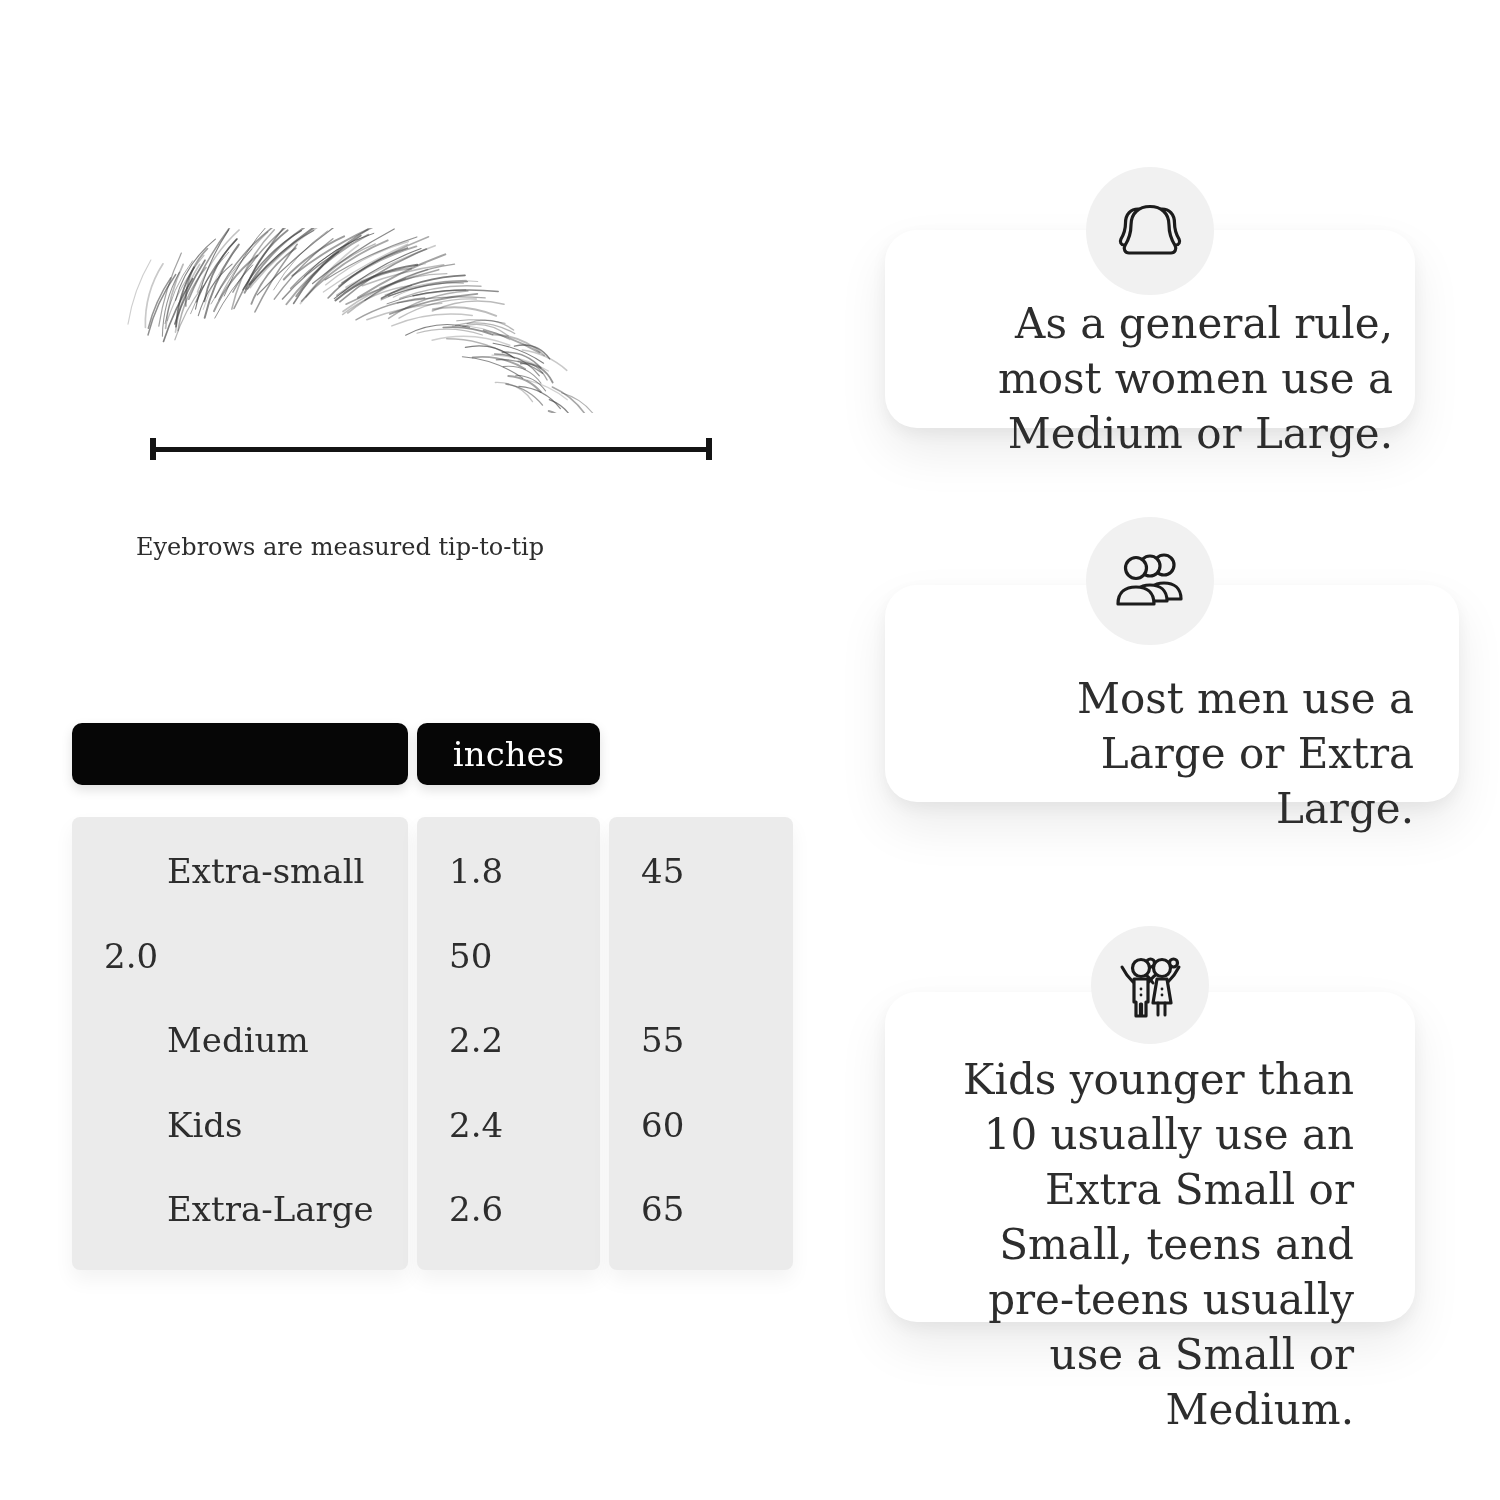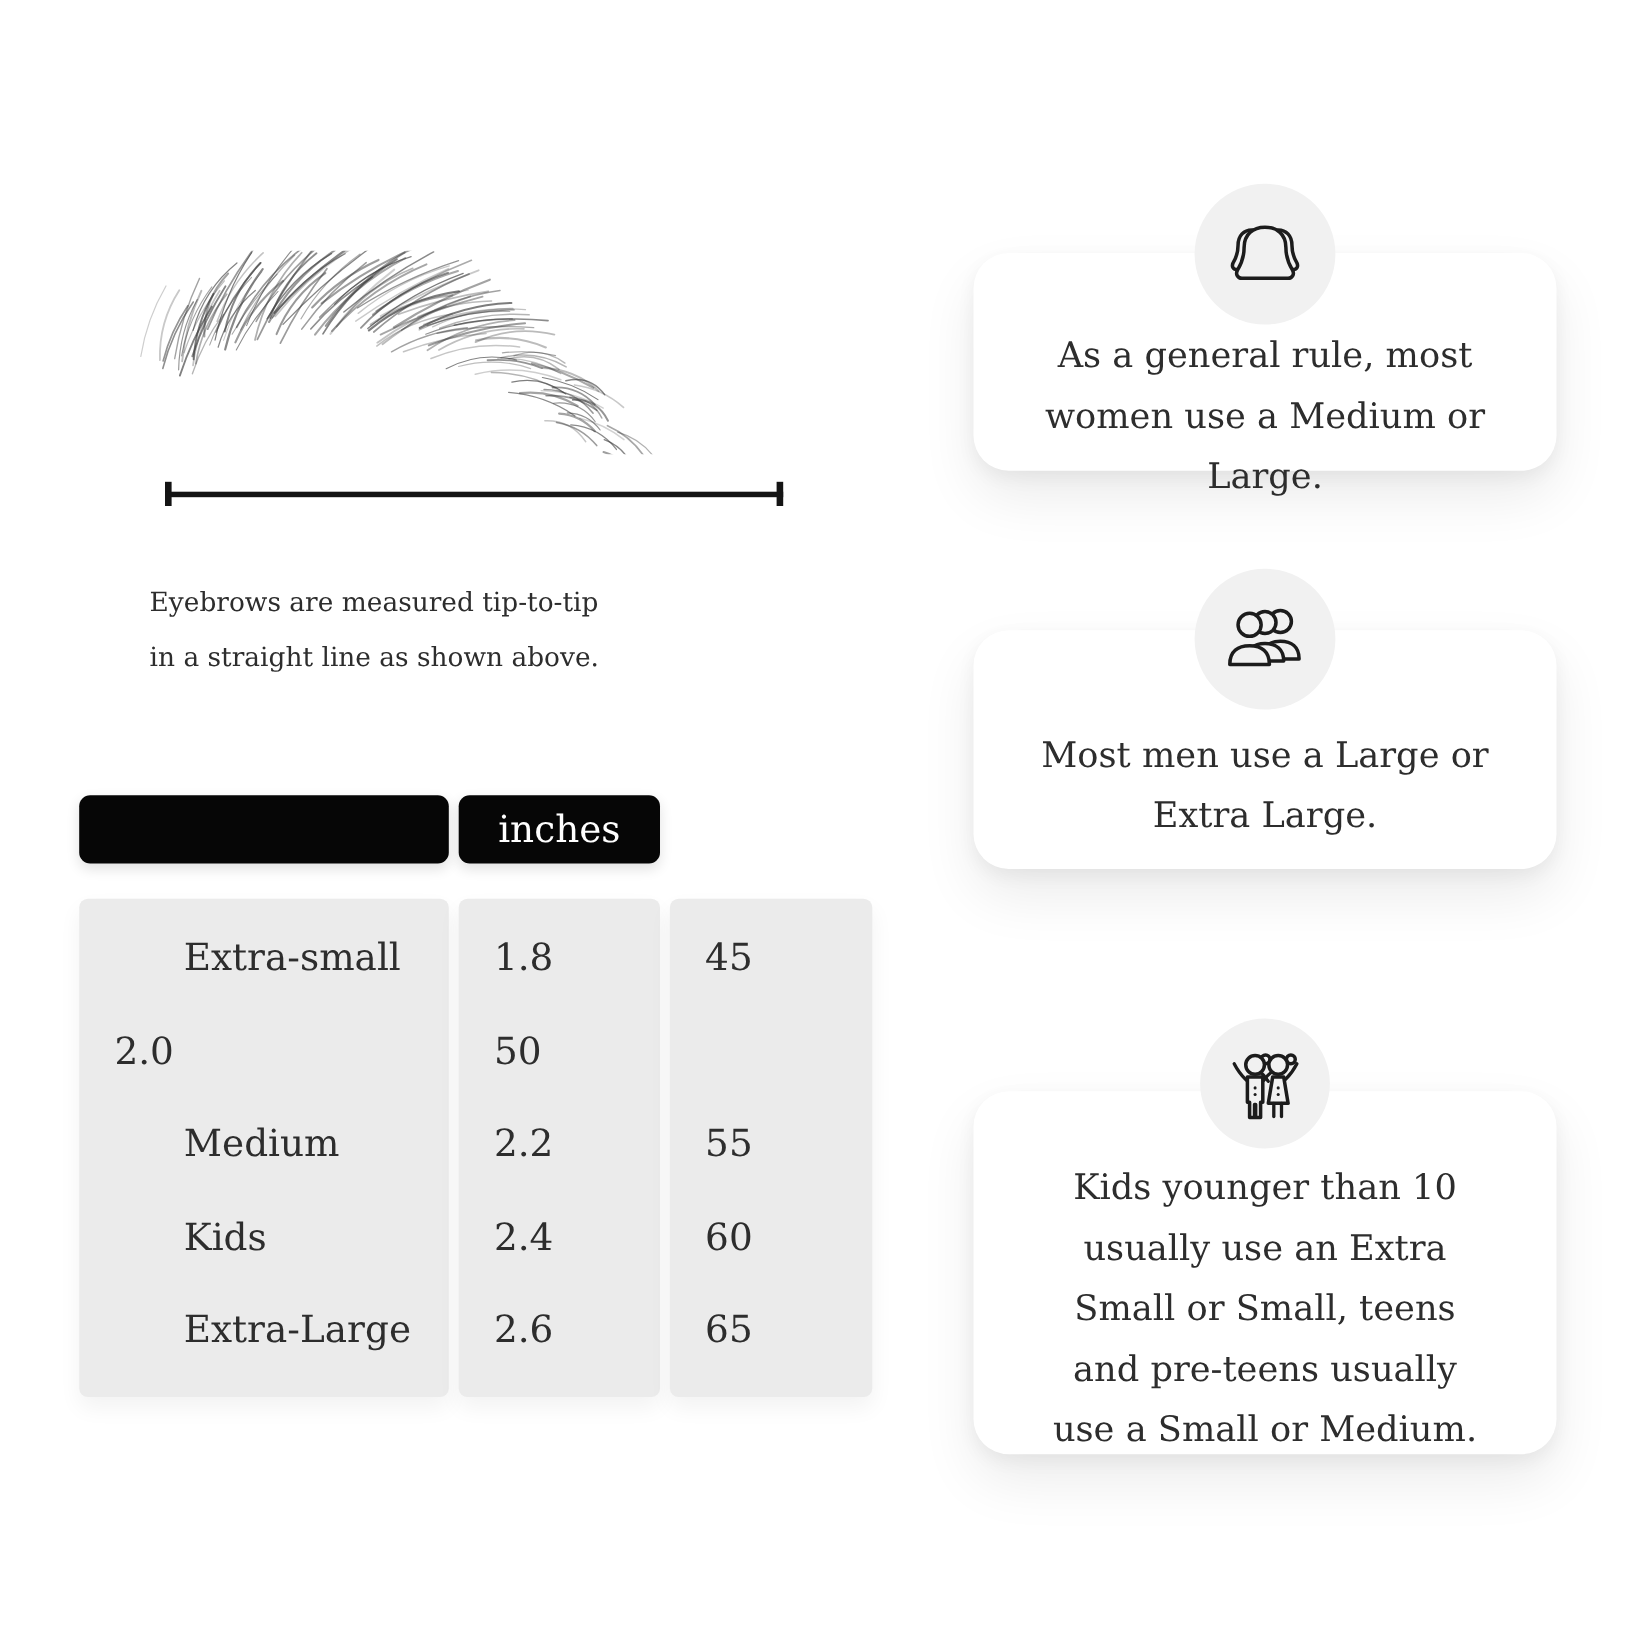--- a/index.html
+++ b/index.html
@@ -34,23 +34,23 @@
   .trows{position:absolute;left:0;top:92px;width:721px;height:453px;padding-top:14px;box-sizing:border-box;padding-left:32px;}
   .trow{height:84.5px;align-items:center;}
   .td-label{font-size:34px;padding-left:63px;}
   .td-num{font-size:34px;text-align:left;}
 
   
   .card{background:var(--card-bg);border-radius:32px;
         box-shadow:0 24px 50px rgba(0,0,0,0.08),0 6px 16px rgba(0,0,0,0.05);
         display:flex;align-items:flex-start;justify-content:center;}
   #card-0{left:885px;top:230px;width:530px;height:198px;}
-  #card-1{left:885px;top:573px;width:530px;height:217px;}
+  #card-1{left:885px;top:585px;width:530px;height:217px;padding-left:44px;}
   #card-2{left:885px;top:992px;width:530px;height:330px;}
-  .card-text{font-size:32px;line-height:55px;text-align:center;color:var(--text);}
+  .card-text{font-size:42px;line-height:55px;text-align:right;color:var(--text);}
   #card-0 .card-text{margin-top:66px;max-width:486px;}
   #card-1 .card-text{margin-top:86px;max-width:440px;}
   #card-2 .card-text{margin-top:60px;max-width:408px;}
   .icon-circle{background:var(--circle-bg);border-radius:50%;display:flex;align-items:center;justify-content:center;}
   #circle-0{left:1086px;top:167px;width:128px;height:128px;}
   #circle-1{left:1086px;top:517px;width:128px;height:128px;}
   #circle-2{left:1091px;top:926px;width:118px;height:118px;}
   .icon-svg{width:76px;height:76px;}
   .occl{fill:var(--circle-bg);stroke:var(--icon-stroke);stroke-width:3.2;stroke-linejoin:round;}
   .ln{fill:none;stroke:var(--icon-stroke);stroke-width:3;stroke-linecap:round;stroke-linejoin:round;}
@@ -195,21 +195,20 @@
     </svg>
 
   <div class="abs measure-line">
     <div class="measure-cap cap-l"></div>
     <div class="measure-bar"></div>
     <div class="measure-cap cap-r"></div>
   </div>
 
   <div class="abs caption">
     <div>Eyebrows are measured tip-to-tip</div>
-    <div>in a straight line as shown above.</div>
   </div>
 
   <div class="abs size-table">
     <div class="thead tgrid">
       <div class="th"></div>
       <div class="th">inches</div>
     </div>
     <div class="tbody-block bb1"></div>
     <div class="tbody-block bb2"></div>
     <div class="tbody-block bb3"></div>

